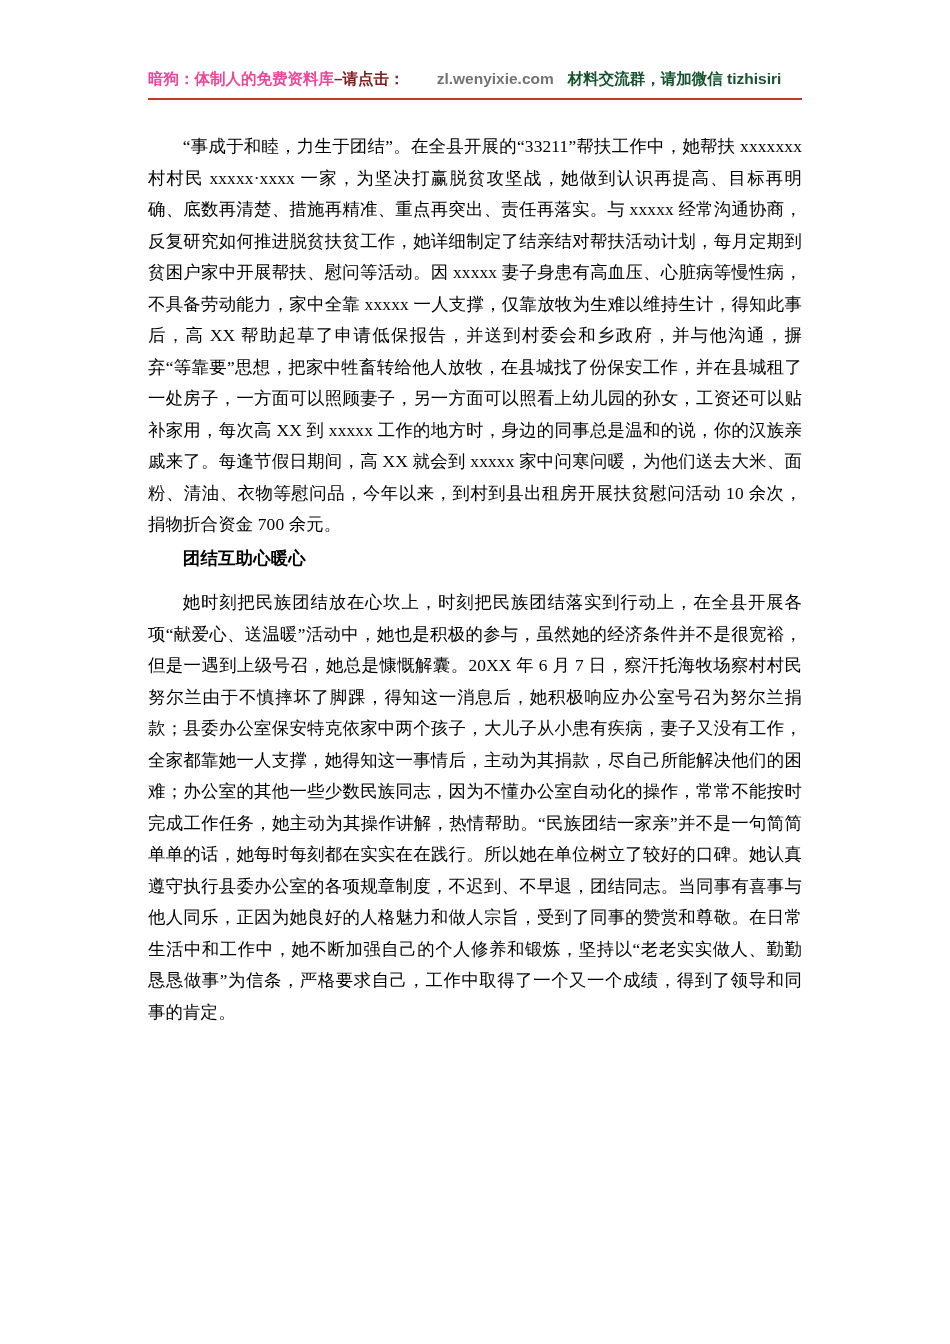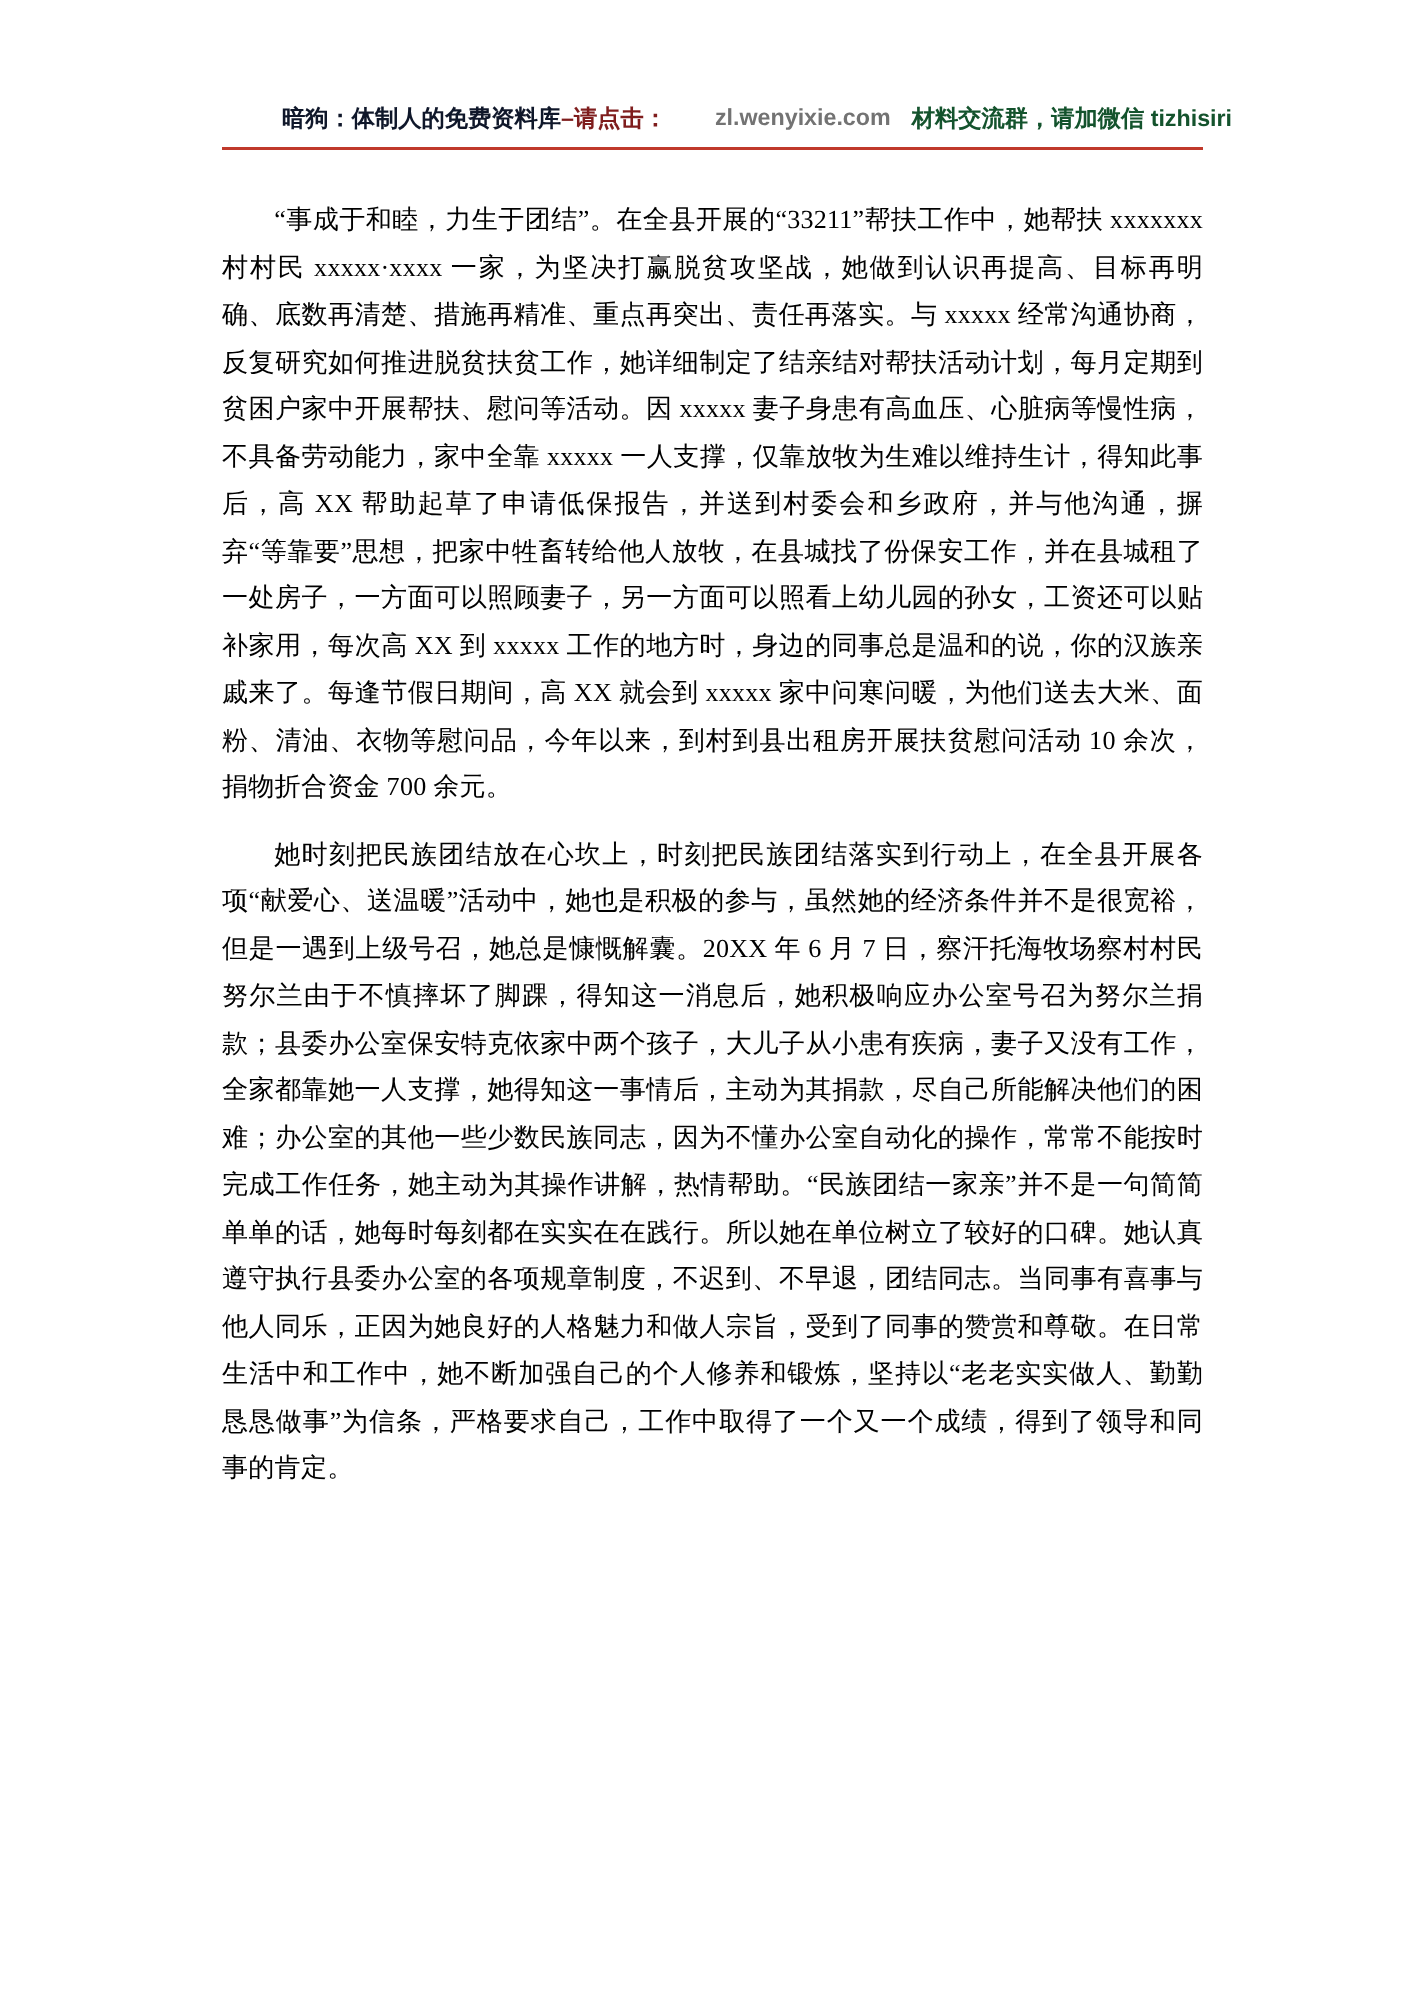--- a/index.html
+++ b/index.html
@@ -31,22 +31,21 @@
     height: 38px;
     display: flex;
     align-items: center;
     white-space: nowrap;
     font-family: "Liberation Sans", sans-serif;
     font-size: 15.5px;
     font-weight: bold;
     letter-spacing: 0px;
   }
   .banner .seg-red {
-    color: #0f172a;
-    margin-left: 40px;
+    color: #ec4899;
   }
   .banner .seg-link {
     color: #737373;
     cursor: pointer;
     margin-left: 32px;
   }
   .banner .seg-dark {
     color: #7f1d1d;
   }
   .banner .seg-right {
@@ -94,16 +93,17 @@
   <div class="banner">
     <span class="seg-red">暗狗：体制人的免费资料库</span>
     <span class="seg-dark">–请点击：</span>
     <span class="seg-link">zl.wenyixie.com</span>
     <span class="seg-right">材料交流群，请加微信 tizhisiri</span>
   </div>
   <div class="banner-rule"></div>
 
   <div class="content">
     <p class="para">“事成于和睦，力生于团结”。在全县开展的“33211”帮扶工作中，她帮扶 xxxxxxx 村村民 xxxxx·xxxx 一家，为坚决打赢脱贫攻坚战，她做到认识再提高、目标再明确、底数再清楚、措施再精准、重点再突出、责任再落实。与 xxxxx 经常沟通协商，反复研究如何推进脱贫扶贫工作，她详细制定了结亲结对帮扶活动计划，每月定期到贫困户家中开展帮扶、慰问等活动。因 xxxxx 妻子身患有高血压、心脏病等慢性病，不具备劳动能力，家中全靠 xxxxx 一人支撑，仅靠放牧为生难以维持生计，得知此事后，高 XX 帮助起草了申请低保报告，并送到村委会和乡政府，并与他沟通，摒弃“等靠要”思想，把家中牲畜转给他人放牧，在县城找了份保安工作，并在县城租了一处房子，一方面可以照顾妻子，另一方面可以照看上幼儿园的孙女，工资还可以贴补家用，每次高 XX 到 xxxxx 工作的地方时，身边的同事总是温和的说，你的汉族亲戚来了。每逢节假日期间，高 XX 就会到 xxxxx 家中问寒问暖，为他们送去大米、面粉、清油、衣物等慰问品，今年以来，到村到县出租房开展扶贫慰问活动 10 余次，捐物折合资金 700 余元。</p>
+    <h2 class="subhead">团结互助心暖心</h2>
     <p class="para">她时刻把民族团结放在心坎上，时刻把民族团结落实到行动上，在全县开展各项“献爱心、送温暖”活动中，她也是积极的参与，虽然她的经济条件并不是很宽裕，但是一遇到上级号召，她总是慷慨解囊。20XX 年 6 月 7 日，察汗托海牧场察村村民努尔兰由于不慎摔坏了脚踝，得知这一消息后，她积极响应办公室号召为努尔兰捐款；县委办公室保安特克依家中两个孩子，大儿子从小患有疾病，妻子又没有工作，全家都靠她一人支撑，她得知这一事情后，主动为其捐款，尽自己所能解决他们的困难；办公室的其他一些少数民族同志，因为不懂办公室自动化的操作，常常不能按时完成工作任务，她主动为其操作讲解，热情帮助。“民族团结一家亲”并不是一句简简单单的话，她每时每刻都在实实在在践行。所以她在单位树立了较好的口碑。她认真遵守执行县委办公室的各项规章制度，不迟到、不早退，团结同志。当同事有喜事与他人同乐，正因为她良好的人格魅力和做人宗旨，受到了同事的赞赏和尊敬。在日常生活中和工作中，她不断加强自己的个人修养和锻炼，坚持以“老老实实做人、勤勤恳恳做事”为信条，严格要求自己，工作中取得了一个又一个成绩，得到了领导和同事的肯定。</p>
   </div>
 
 </div>
 
 </body></html>

